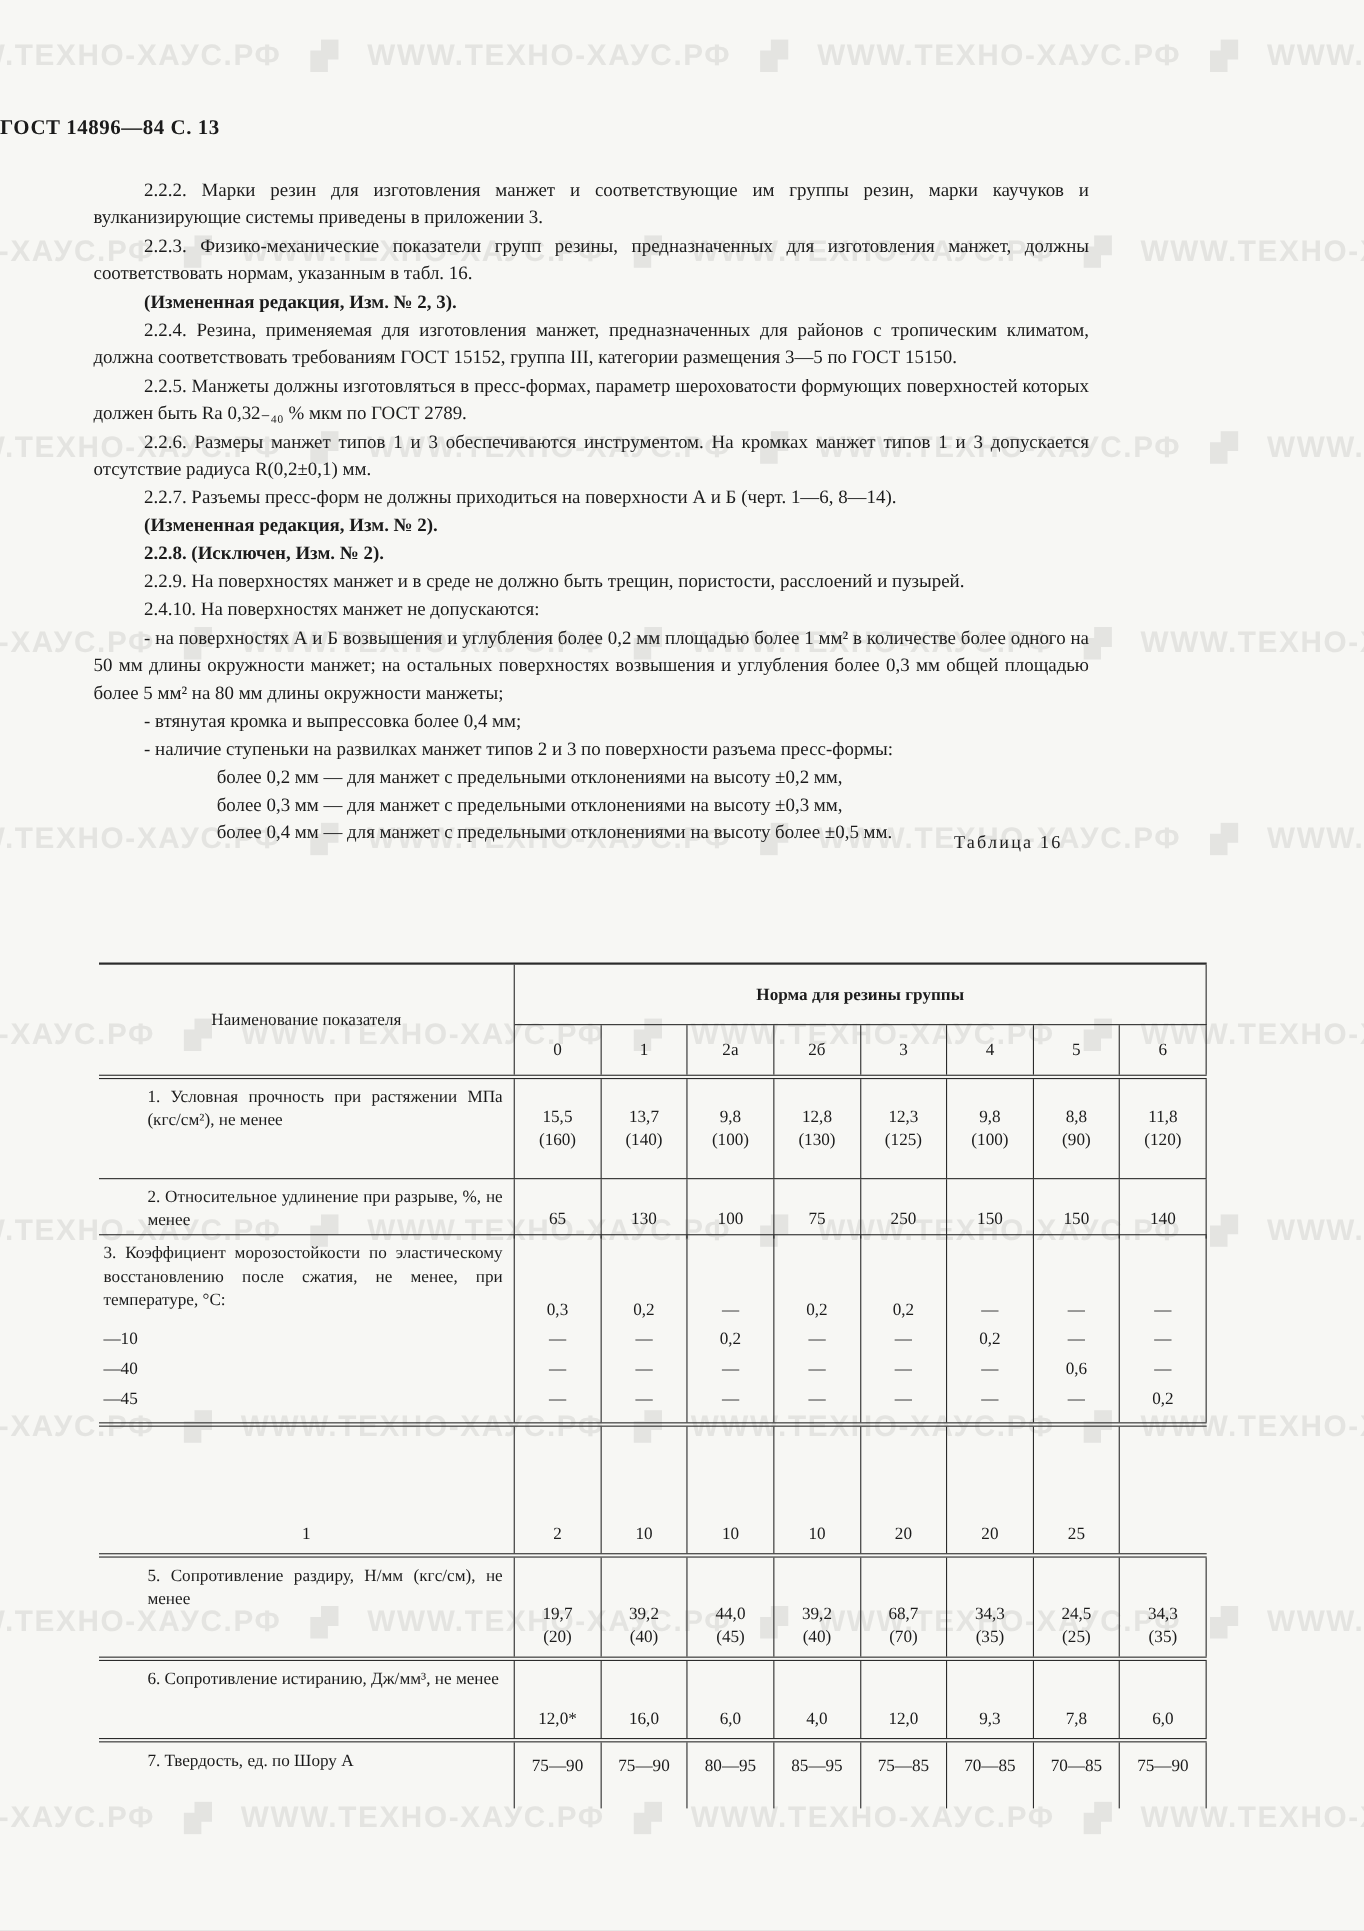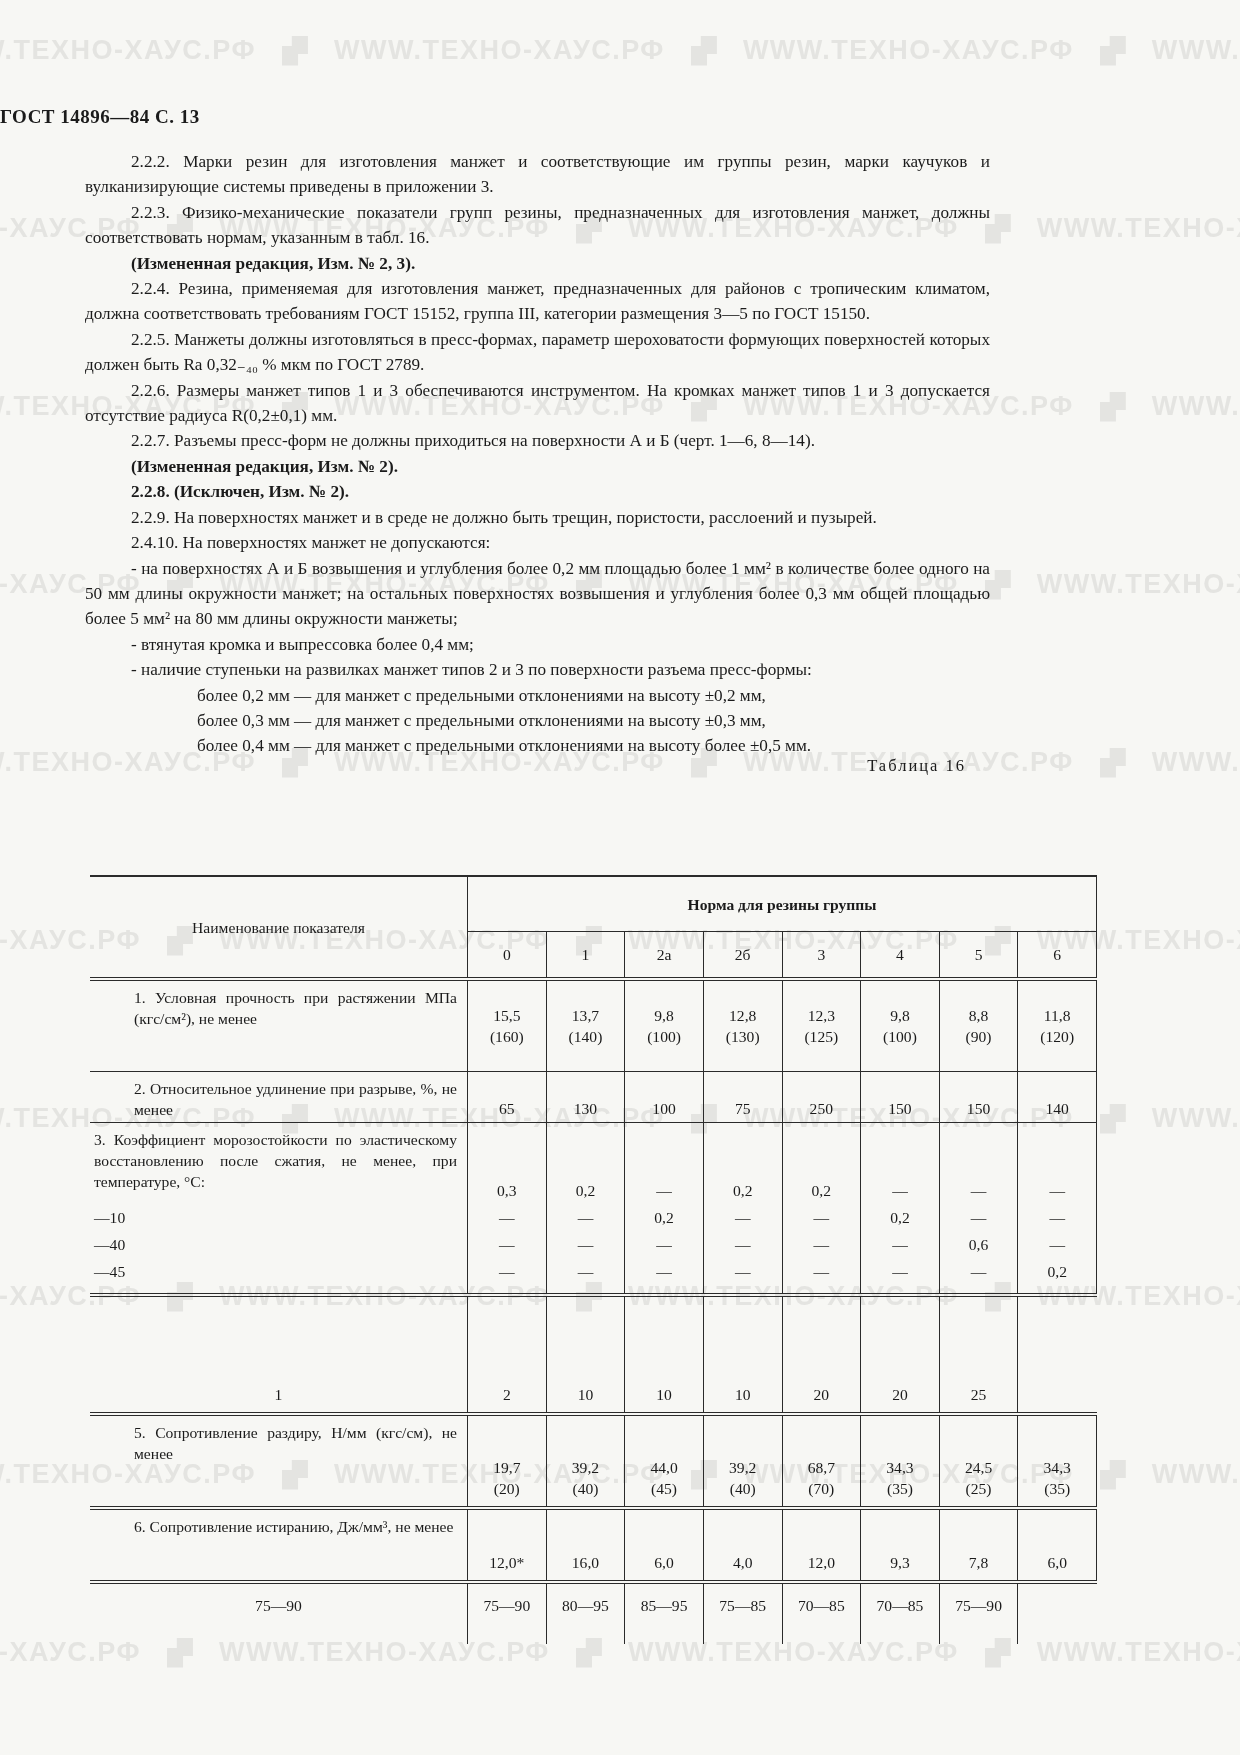--- a/index.html
+++ b/index.html
@@ -17,21 +17,21 @@
   }
   .wm-icon{display:inline-block;width:26px;height:30px;background:#e4e4e1;
     clip-path:polygon(0 35%,38% 35%,38% 0,100% 0,100% 62%,62% 62%,62% 100%,0 100%);}
   
   .content{position:absolute;inset:0;z-index:1;}
   .gost-header{
     position:absolute;top:106px;left:0;width:982px;
     font-weight:bold;font-size:19px;letter-spacing:.5px;
   }
   .text-block{
-    position:absolute;left:85px;top:149px;width:905px;
+    position:absolute;left:85px;top:160px;width:905px;
     font-size:17.2px;line-height:25.4px;text-align:justify;
   }
   .text-block p{margin:0;text-indent:46px;}
   .text-block p.bold{font-weight:bold;}
   .text-block p.deep{text-indent:112px;text-align:left;}
   .table-caption{
     position:absolute;top:756px;left:74px;width:892px;text-align:right;
     font-size:16.5px;letter-spacing:2px;
   }
   
@@ -334,20 +334,21 @@
         <div class="vc bot">16,0</div>
         <div class="vc bot">6,0</div>
         <div class="vc bot">4,0</div>
         <div class="vc bot">12,0</div>
         <div class="vc bot">9,3</div>
         <div class="vc bot">7,8</div>
         <div class="vc bot">6,0</div>
       </div>
 
       <div class="trow" style="height:60px">
+        <div class="nc">7. Твердость, ед. по Шору А</div>
         <div class="vc top">75—90</div>
         <div class="vc top">75—90</div>
         <div class="vc top">80—95</div>
         <div class="vc top">85—95</div>
         <div class="vc top">75—85</div>
         <div class="vc top">70—85</div>
         <div class="vc top">70—85</div>
         <div class="vc top">75—90</div>
       </div>
 

